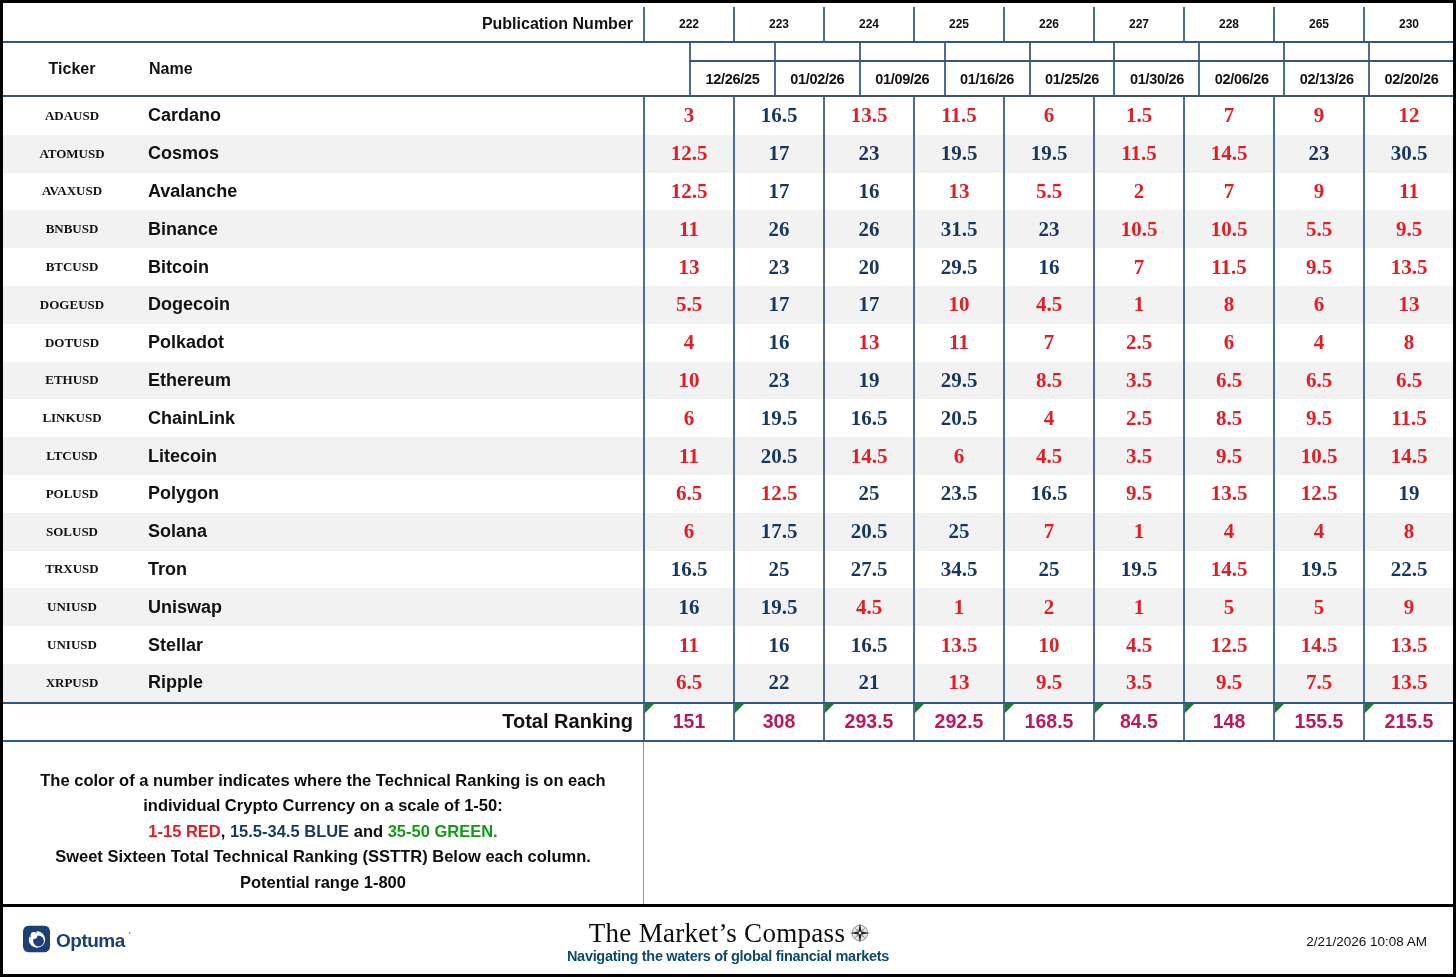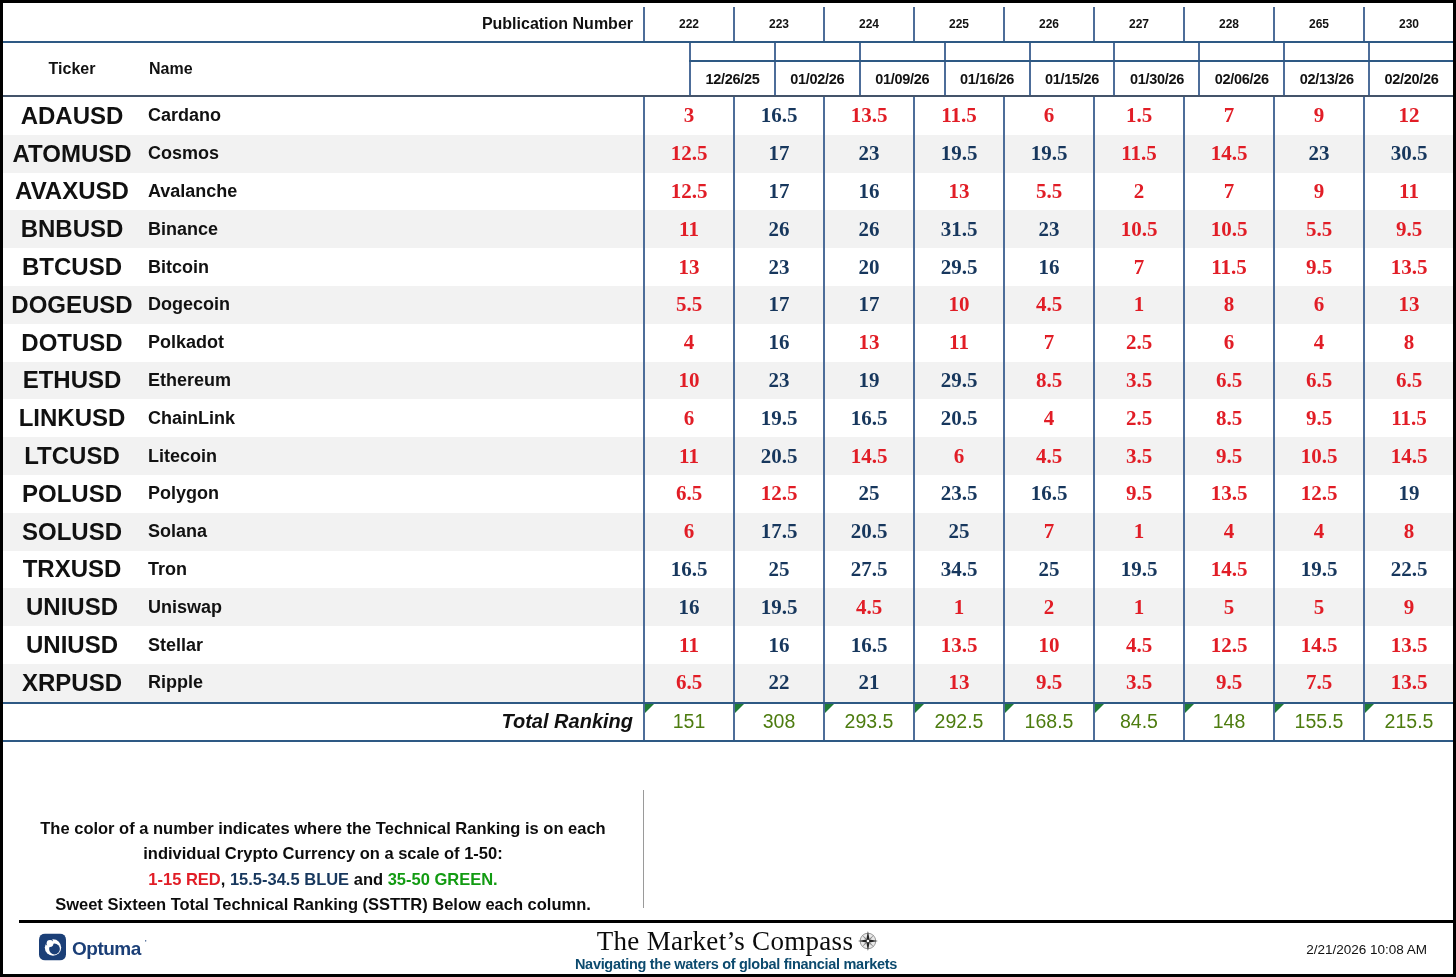--- a/index.html
+++ b/index.html
@@ -39,47 +39,47 @@
   .spacer-row{height:19px;display:flex;border-bottom:2px solid var(--heavy);}
   .spacer-cell{flex:1;border-left:2px solid var(--line);}
   .dates-row{flex:1;display:flex;}
   .date-cell{flex:1;display:flex;align-items:center;justify-content:center;
     border-left:2px solid var(--line);font-weight:bold;font-size:14.5px;letter-spacing:-0.3px;color:#111;}
   .head-bottom-line{height:2px;background:#44546a;}
   
   .drow{display:flex;height:37.8px;align-items:stretch;}
   .drow:nth-child(even){background:var(--stripe);}
   .ticker-cell{width:138px;display:flex;align-items:center;justify-content:center;
-    font-weight:bold;font-size:24px;color:#111;}
+    font-weight:bold;font-size:13px;color:#111;font-family:Liberation Serif, serif;}
   .name-cell{width:502px;display:flex;align-items:center;
     font-weight:bold;font-size:18px;color:#111;padding-left:7px;}
   .val-cell{flex:1;display:flex;align-items:center;justify-content:center;
     border-left:2px solid var(--line);
     font-family:"Liberation Serif",serif;font-weight:bold;font-size:21px;}
   .val-red{color:var(--red);}
   .val-blue{color:var(--blue);}
   
   .total-row{display:flex;height:40px;border-top:2px solid var(--heavy);
     border-bottom:2px solid var(--heavy);align-items:stretch;}
   .total-label-zone{width:640px;display:flex;align-items:center;justify-content:flex-end;
-    padding-right:10px;font-weight:bold;font-size:20px;color:#111;font-style:italic;}
+    padding-right:10px;font-weight:bold;font-size:20px;color:#111;}
   .total-cell{flex:1;position:relative;display:flex;align-items:center;justify-content:center;
-    border-left:2px solid var(--line);font-weight:normal;font-size:19.5px;color:#4d7c0f;}
+    border-left:2px solid var(--line);font-weight:bold;font-size:19.5px;color:#be185d;}
   .tri{position:absolute;top:0;left:0;width:0;height:0;
     border-top:9px solid var(--tri);border-right:9px solid transparent;}
   
   .legend-zone{display:flex;height:166px;}
   .legend-left{width:641px;border-right:1px solid #9a9a9a;
     padding:26px 4px 0;text-align:center;font-weight:bold;font-size:16.5px;
-    line-height:25.5px;color:#0d0d0d;margin-top:48px;}
+    line-height:25.5px;color:#0d0d0d;}
   .legend-red{color:var(--red);}
   .legend-blue{color:var(--blue);}
   .legend-green{color:var(--green);}
   
-  .footer{position:absolute;left:16px;right:0;bottom:0;height:54px;
+  .footer{position:absolute;left:0;right:0;bottom:0;height:70px;
     border-top:3px solid #000;background:#fff;}
   .brand{position:absolute;left:20px;top:50%;transform:translateY(-50%);
     display:flex;align-items:center;gap:6px;}
   .brand-name{color:var(--navy-logo);font-weight:bold;font-size:19px;letter-spacing:-0.5px;}
   .brand-mark{color:var(--navy-logo);font-size:9px;vertical-align:top;position:relative;top:-6px;left:-2px;}
   .footer-center{position:absolute;left:50%;top:50%;transform:translate(-50%,-50%);
     text-align:center;white-space:nowrap;}
   .fc-title{font-family:"Liberation Serif",serif;font-size:27px;color:#0c0c0c;letter-spacing:0.3px;}
   .fc-title .compass{position:relative;top:2px;left:4px;}
   .fc-tagline{font-size:14.5px;font-weight:bold;letter-spacing:-0.3px;color:#0c4a6e;margin-top:-1px;}
@@ -123,21 +123,21 @@
           <div class="spacer-cell"></div>
           <div class="spacer-cell"></div>
           <div class="spacer-cell"></div>
           <div class="spacer-cell"></div>
         </div>
       <div class="dates-row">
           <div class="date-cell">12/26/25</div>
           <div class="date-cell">01/02/26</div>
           <div class="date-cell">01/09/26</div>
           <div class="date-cell">01/16/26</div>
-          <div class="date-cell">01/15/26</div>
+          <div class="date-cell">01/25/26</div>
           <div class="date-cell">01/30/26</div>
           <div class="date-cell">02/06/26</div>
           <div class="date-cell">02/13/26</div>
           <div class="date-cell">02/20/26</div>
         </div>
     </div>
   </div>
   <div class="head-bottom-line"></div>
 
   <div id="table-body">

